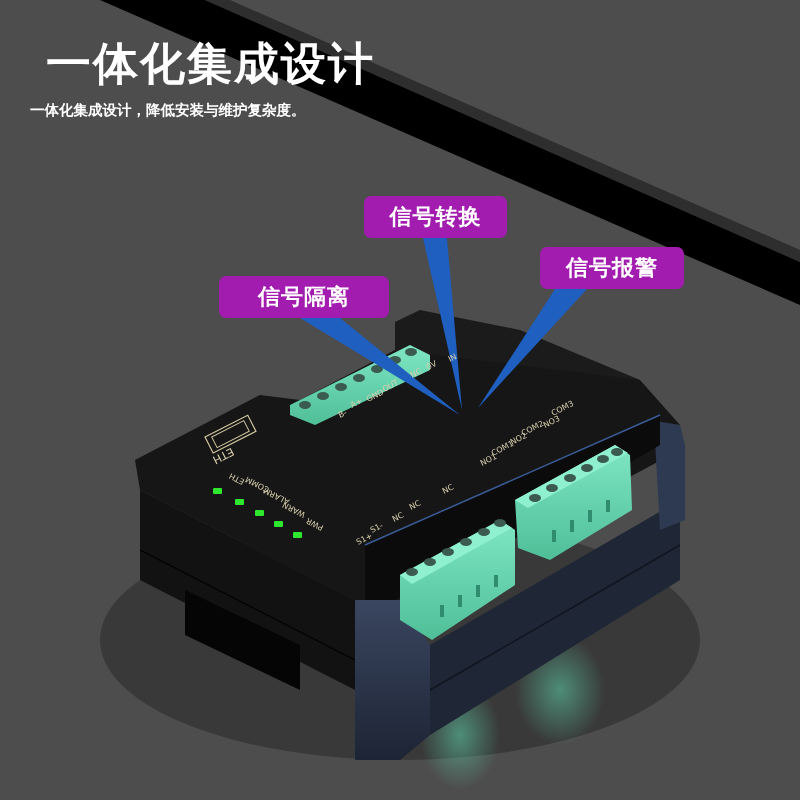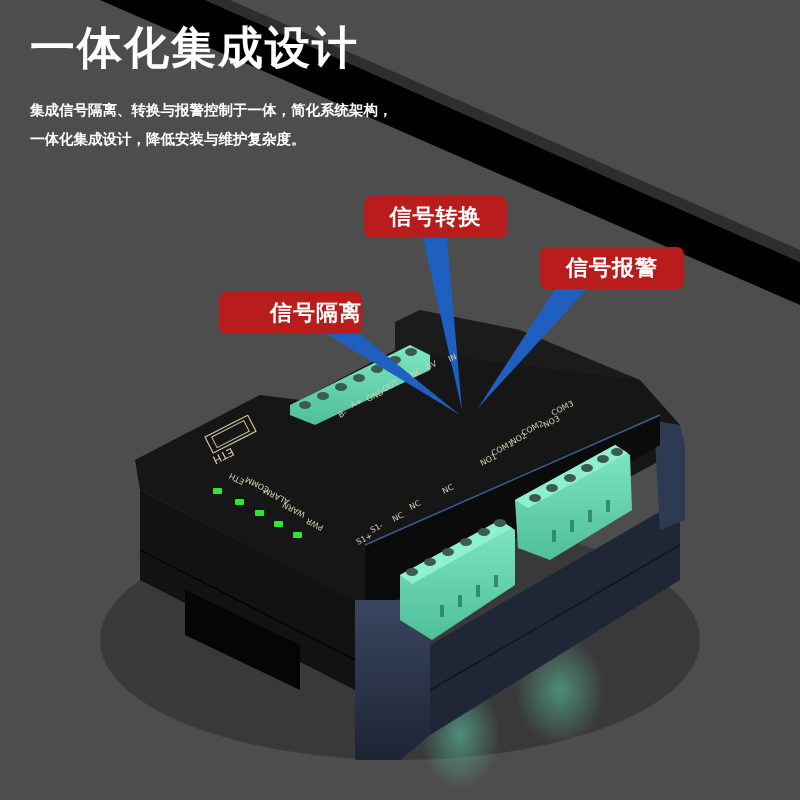--- a/index.html
+++ b/index.html
@@ -1,25 +1,25 @@
 <!DOCTYPE html>
 <html><head>
 <meta charset="utf-8">
 <style>
   html, body { margin: 0; padding: 0; }
   body { width: 800px; height: 800px; overflow: hidden; background: #4d4d4d; position: relative;
          font-family: "DejaVu Sans", "Liberation Sans", sans-serif; }
   .scene { position: absolute; left: 0; top: 0; width: 800px; height: 800px; }
   .headline { position: absolute; left: 30px; top: 22px; color: #fff; font-size: 45px; font-weight: bold;
-              letter-spacing: 2px; line-height: 52px; margin: 0; }
+              letter-spacing: 2px; line-height: 52px; margin: 16px; }
   .desc { position: absolute; left: 30px; top: 96px; color: #fff; font-size: 14.5px; font-weight: bold;
           line-height: 29px; margin: 0; width: 440px; }
-  .callout { position: absolute; background: #b91c1c; color: #fff; font-weight: bold; font-size: 22px;
+  .callout { position: absolute; background: #a21caf; color: #fff; font-weight: bold; font-size: 22px;
              border-radius: 7px; height: 42px; line-height: 42px; text-align: center; letter-spacing: 1px; }
-  .c-iso { left: 219px; top: 292px; width: 143px; text-align: right; }
+  .c-iso { left: 219px; top: 276px; width: 170px; }
   .c-conv { left: 364px; top: 196px; width: 143px; }
   .c-alarm { left: 540px; top: 247px; width: 144px; }
   .lbl { fill: #d9cfae; font-family: "DejaVu Sans", sans-serif; font-size: 8px; }
   .led-lbl { fill: #d9cfae; font-family: "DejaVu Sans", sans-serif; font-size: 8px; }
 </style>
 </head>
 <body>
 
 <svg class="scene" viewBox="0 0 800 800" xmlns="http://www.w3.org/2000/svg">
   <defs>
@@ -132,21 +132,20 @@
 
   <g>
     <polygon points="300,318 340,318 460,415" fill="#1f5fbf"></polygon>
     <polygon points="423,238 447,238 462,410" fill="#1f5fbf"></polygon>
     <polygon points="555,289 587,289 478,408" fill="#1f5fbf"></polygon>
   </g>
 </svg>
 
 <h1 class="headline">一体化集成设计</h1>
 <div class="desc">
-  <div>集成信号隔离、转换与报警控制于一体，简化系统架构，</div>
   <div>一体化集成设计，降低安装与维护复杂度。</div>
 </div>
 
 <div class="callout c-iso">信号隔离</div>
 <div class="callout c-conv">信号转换</div>
 <div class="callout c-alarm">信号报警</div>
 
 <svg class="scene" viewBox="0 0 800 800" xmlns="http://www.w3.org/2000/svg" style="pointer-events:none">
 
   <text class="lbl" transform="translate(218,452) rotate(153)" style="font-size:11px" x="-14" y="-2">ETH</text>

